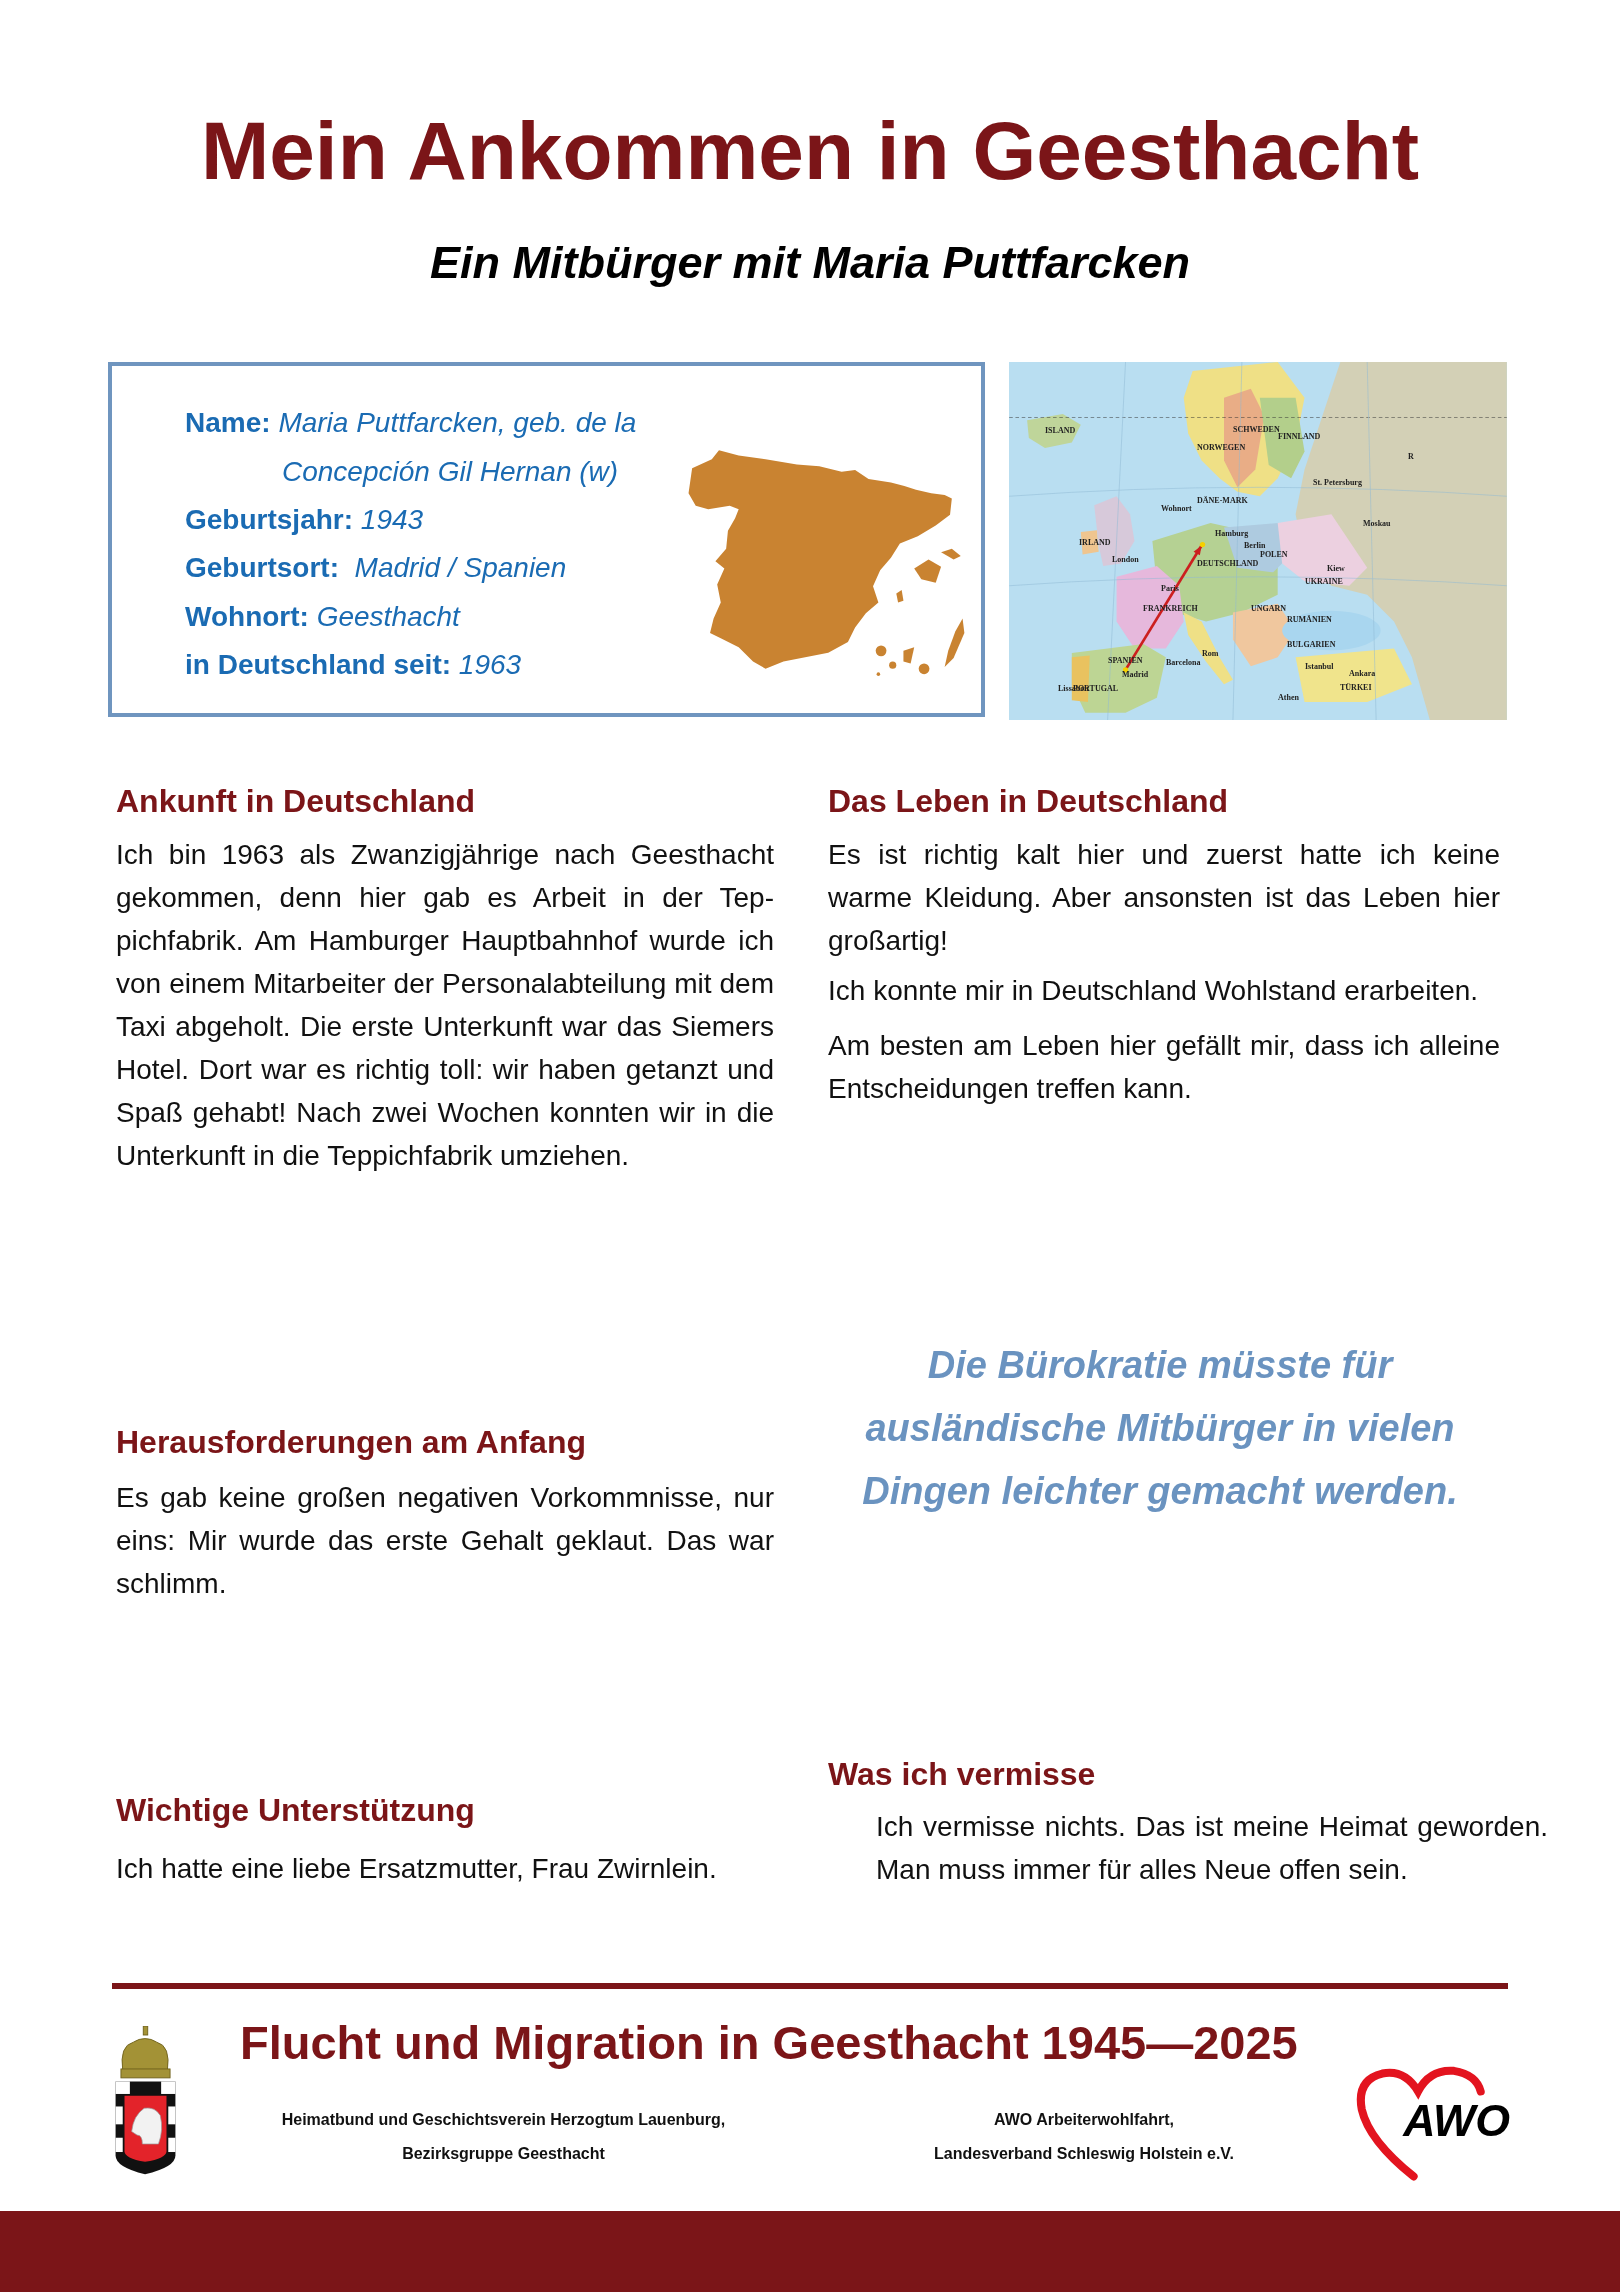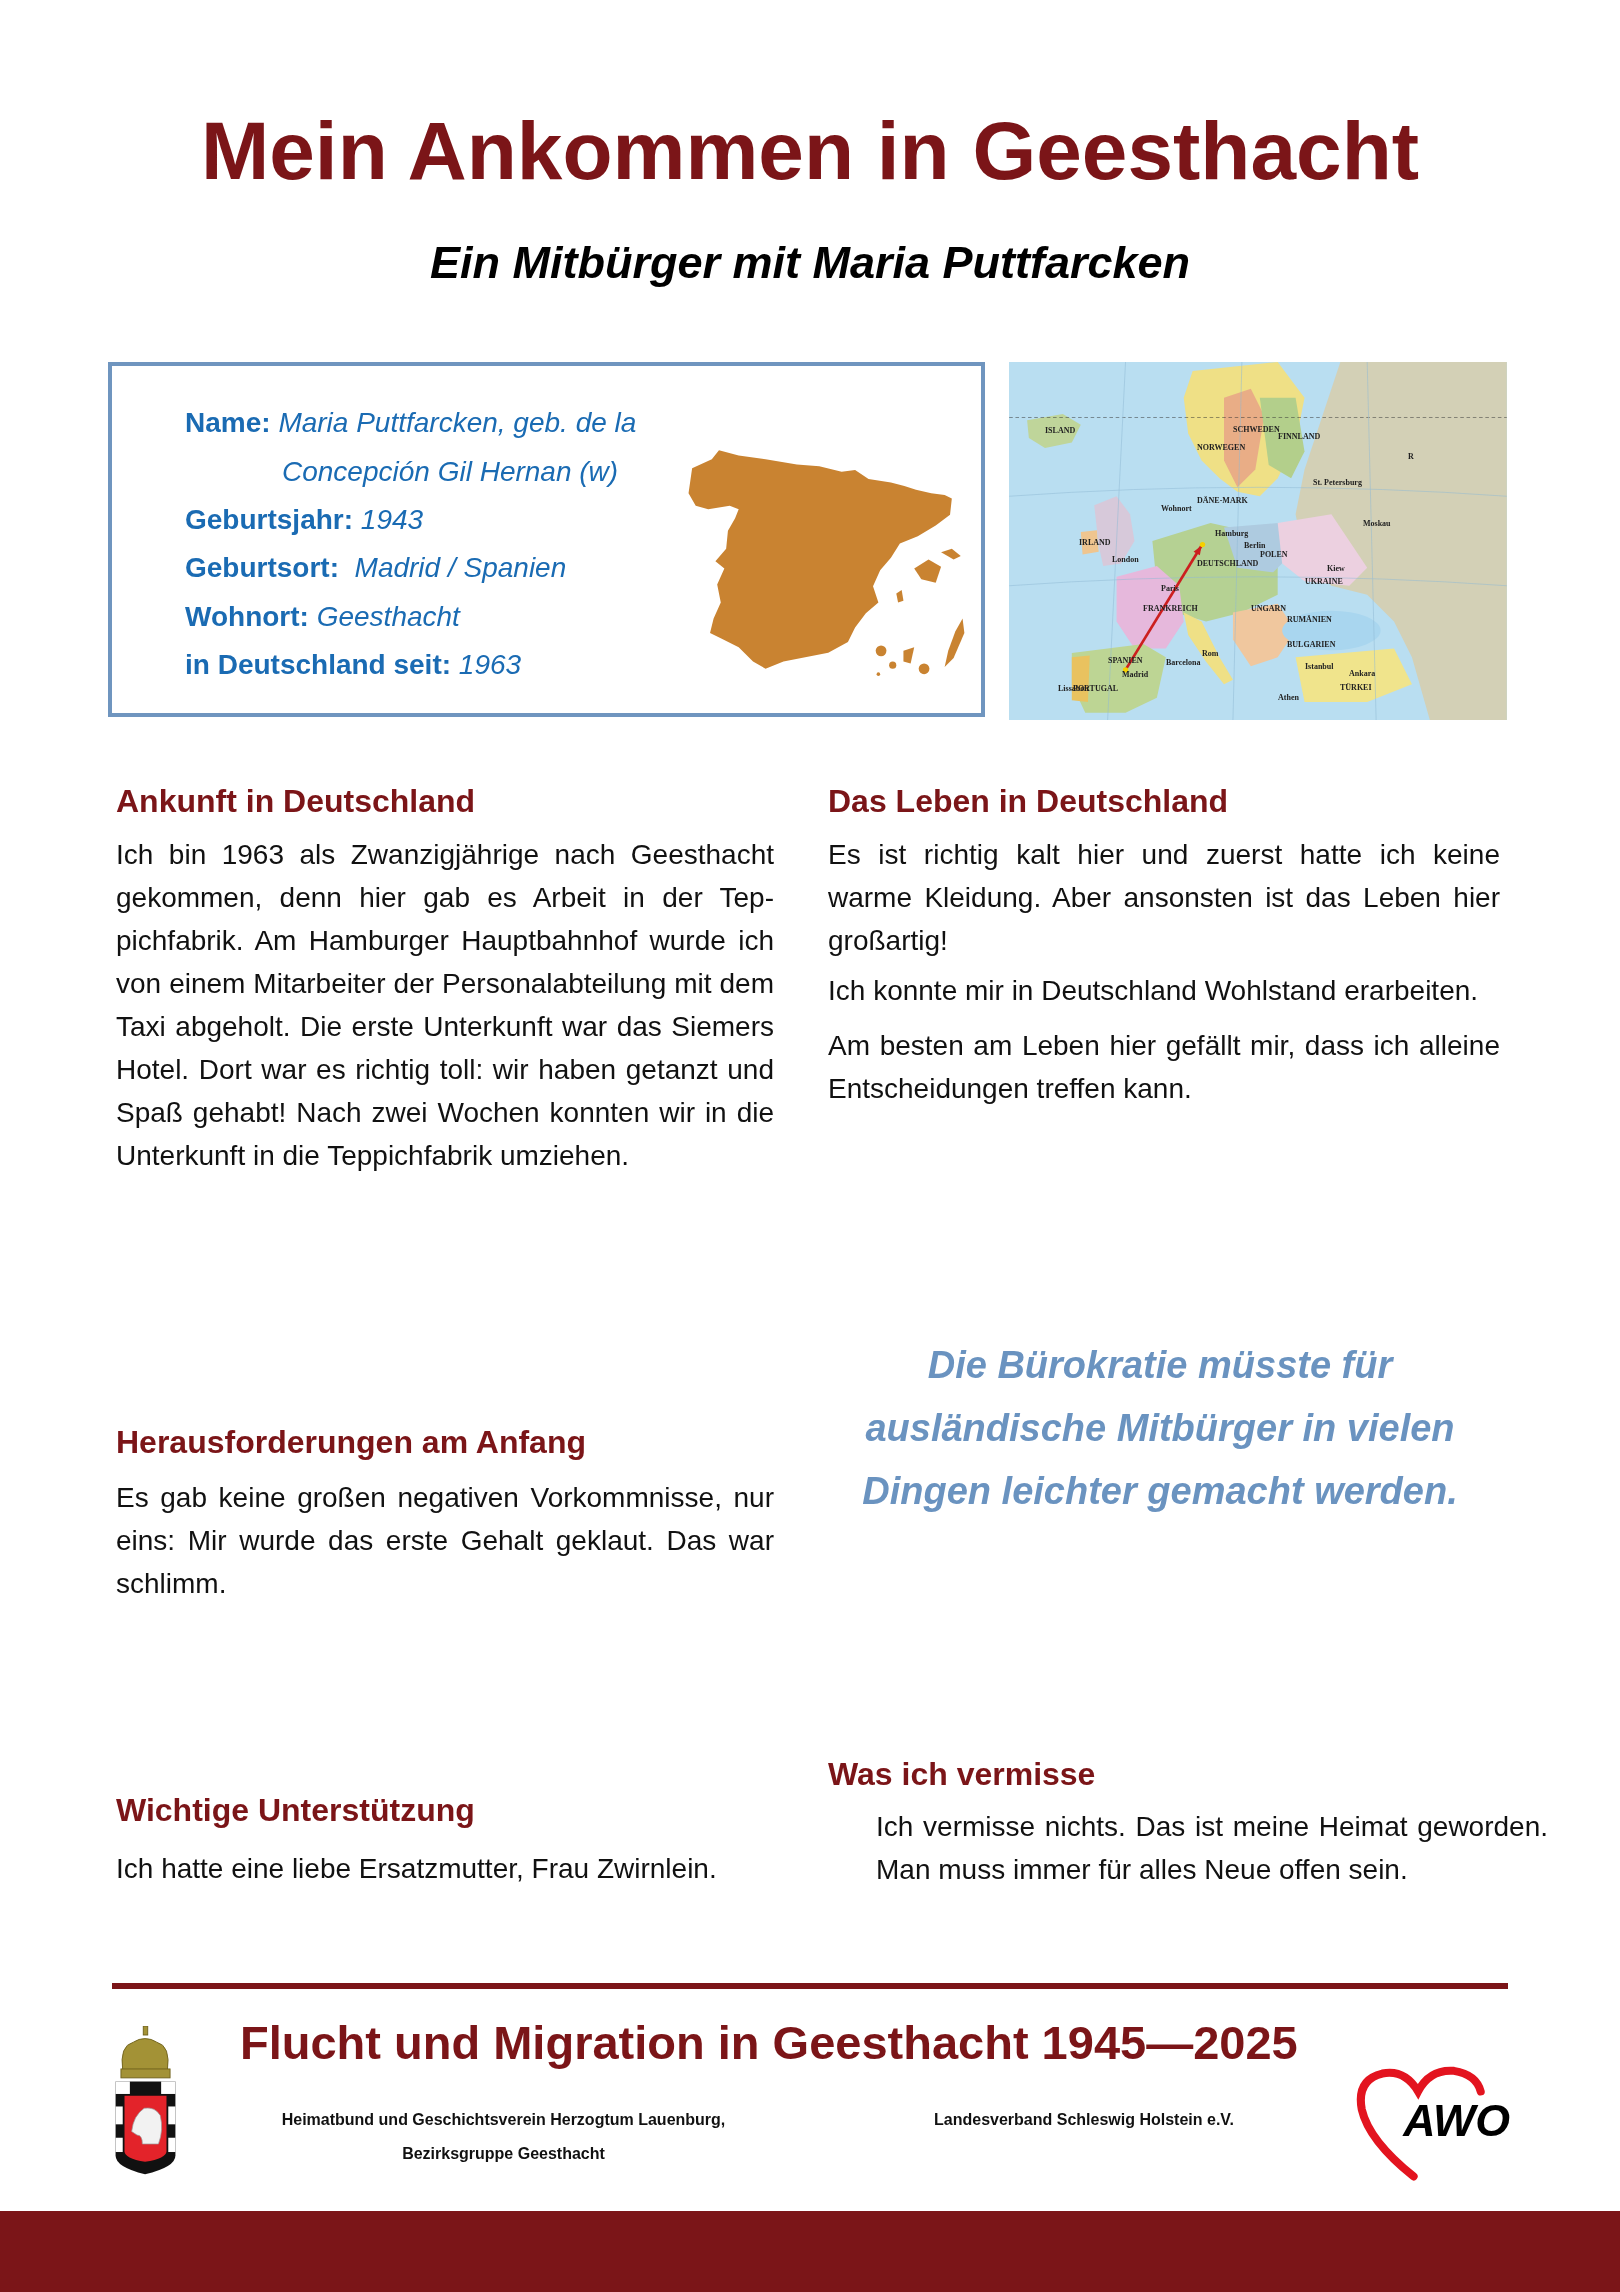--- a/index.html
+++ b/index.html
@@ -249,20 +249,21 @@
   <path d="M14,78 L61,78 L61,140 Q61,148 37,152 Q14,148 14,140 Z" fill="#e3232a"></path>
 
   <path d="M22,118 Q24,100 36,92 Q48,90 54,100 Q58,116 52,132 L34,132 Q34,122 28,122 Z" fill="#f2f2f2" stroke="#999" stroke-width="0.8"></path>
 </svg>
 
 <div class="footer-org" style="left:235px; top:2103px; width:537px;">
   <div>Heimatbund und Geschichtsverein Herzogtum Lauenburg,</div>
   <div>Bezirksgruppe Geesthacht</div>
 </div>
 <div class="footer-org" style="left:860px; top:2103px; width:448px;">
+  <div>AWO Arbeiterwohlfahrt,</div>
   <div>Landesverband Schleswig Holstein e.V.</div>
 </div>
 
 <svg id="awo-logo" class="abs" viewBox="0 0 180 135">
   <path d="M70,130 Q20,90 12,55 Q6,22 35,15 Q60,10 75,35 Q88,10 115,12 Q140,16 145,35" fill="none" stroke="#e3141f" stroke-width="9" stroke-linecap="round"></path>
   <text x="118" y="85" text-anchor="middle" font-family="'Liberation Sans', sans-serif" font-weight="bold" font-style="italic" font-size="50" fill="#000">AWO</text>
 </svg>
 
 <div id="bottom-band" class="abs"></div>
 

